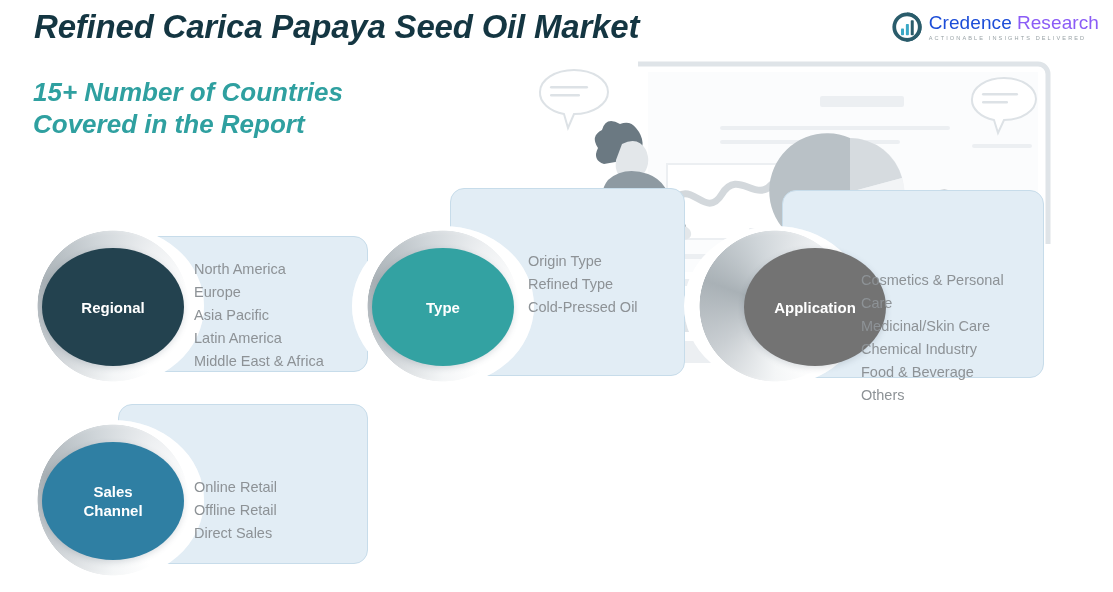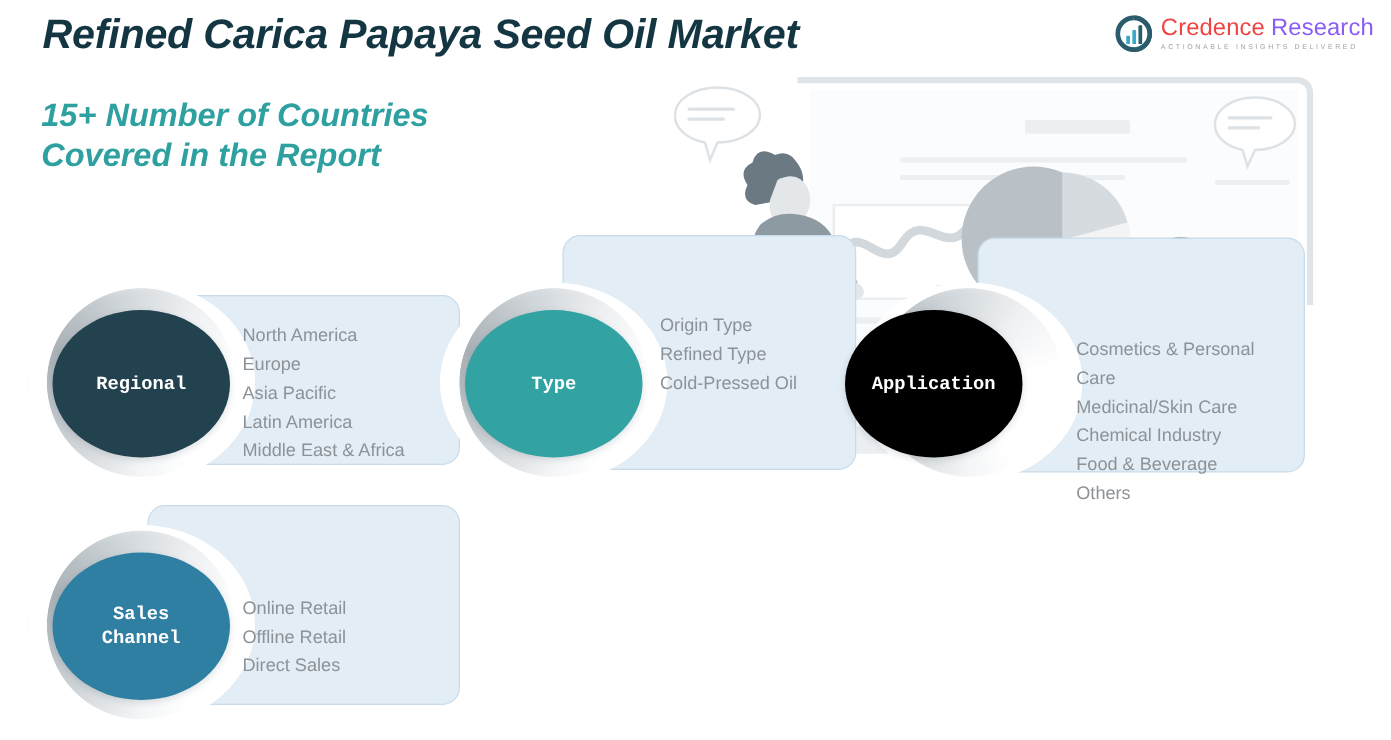--- a/index.html
+++ b/index.html
@@ -47,21 +47,21 @@
     position: absolute;
     right: 14px;
     top: 12px;
     display: flex;
     align-items: center;
     gap: 7px;
   }
   #logo-mark { width: 30px; height: 30px; display: block; }
   .logo-words { display: flex; flex-direction: column; line-height: 1; }
   .logo-row1 { font-size: 19px; letter-spacing: 0.1px; white-space: nowrap; }
-  .logo-credence { color: #ef4444; }
+  .logo-credence { color: #1d4ed8; }
   .logo-research { color: #8b5cf6; margin-left: 5px; margin-top: 31px; }
   .logo-tagline {
     font-size: 5.6px;
     letter-spacing: 2.1px;
     color: #9aa3a7;
     margin-top: 4px;
     text-transform: uppercase;
     white-space: nowrap;
   }
 
@@ -122,21 +122,20 @@
     display: flex;
     align-items: center;
     justify-content: center;
     text-align: center;
     color: #ffffff;
     font-weight: bold;
     font-size: 15px;
     line-height: 19px;
     white-space: pre-line;
     box-shadow: 0 2px 6px rgba(60,80,95,0.18);
-    font-family: Liberation Mono, monospace;
   }
 </style>
 </head>
 <body>
 
 <div id="stage">
 
   <div id="bg-illustration">
     <svg width="580" height="330" viewBox="0 0 580 330" xmlns="http://www.w3.org/2000/svg">
 
@@ -247,21 +246,21 @@
     <div class="ring" style="left:352px; top:226px; width:182px; height:160px;"></div>
     <div class="bubble" id="bubble-type" style="left:372px; top:248px; width:142px; height:118px; background:#33a2a2;">Type</div>
     <div class="panel-list" style="left:528px; top:250px; width:165px;">Origin Type
 Refined Type
 Cold-Pressed Oil</div>
   </div>
 
   <div class="card">
     <div class="panel" style="left:782px; top:190px; width:262px; height:188px;"></div>
     <div class="ring" style="left:684px; top:226px; width:182px; height:160px;"></div>
-    <div class="bubble" id="bubble-application" style="left:676px; top:248px; width:142px; height:118px; background:#000000;">Application</div>
+    <div class="bubble" id="bubble-application" style="left:744px; top:248px; width:142px; height:118px; background:#737373;">Application</div>
     <div class="panel-list" style="left:861px; top:221px; width:152px;margin-top:48px;">Cosmetics &amp; Personal Care
 Medicinal/Skin Care
 Chemical Industry
 Food &amp; Beverage
 Others</div>
   </div>
 
   <div class="card">
     <div class="panel" style="left:118px; top:404px; width:250px; height:160px;"></div>
     <div class="ring" style="left:22px; top:420px; width:182px; height:160px;"></div>

